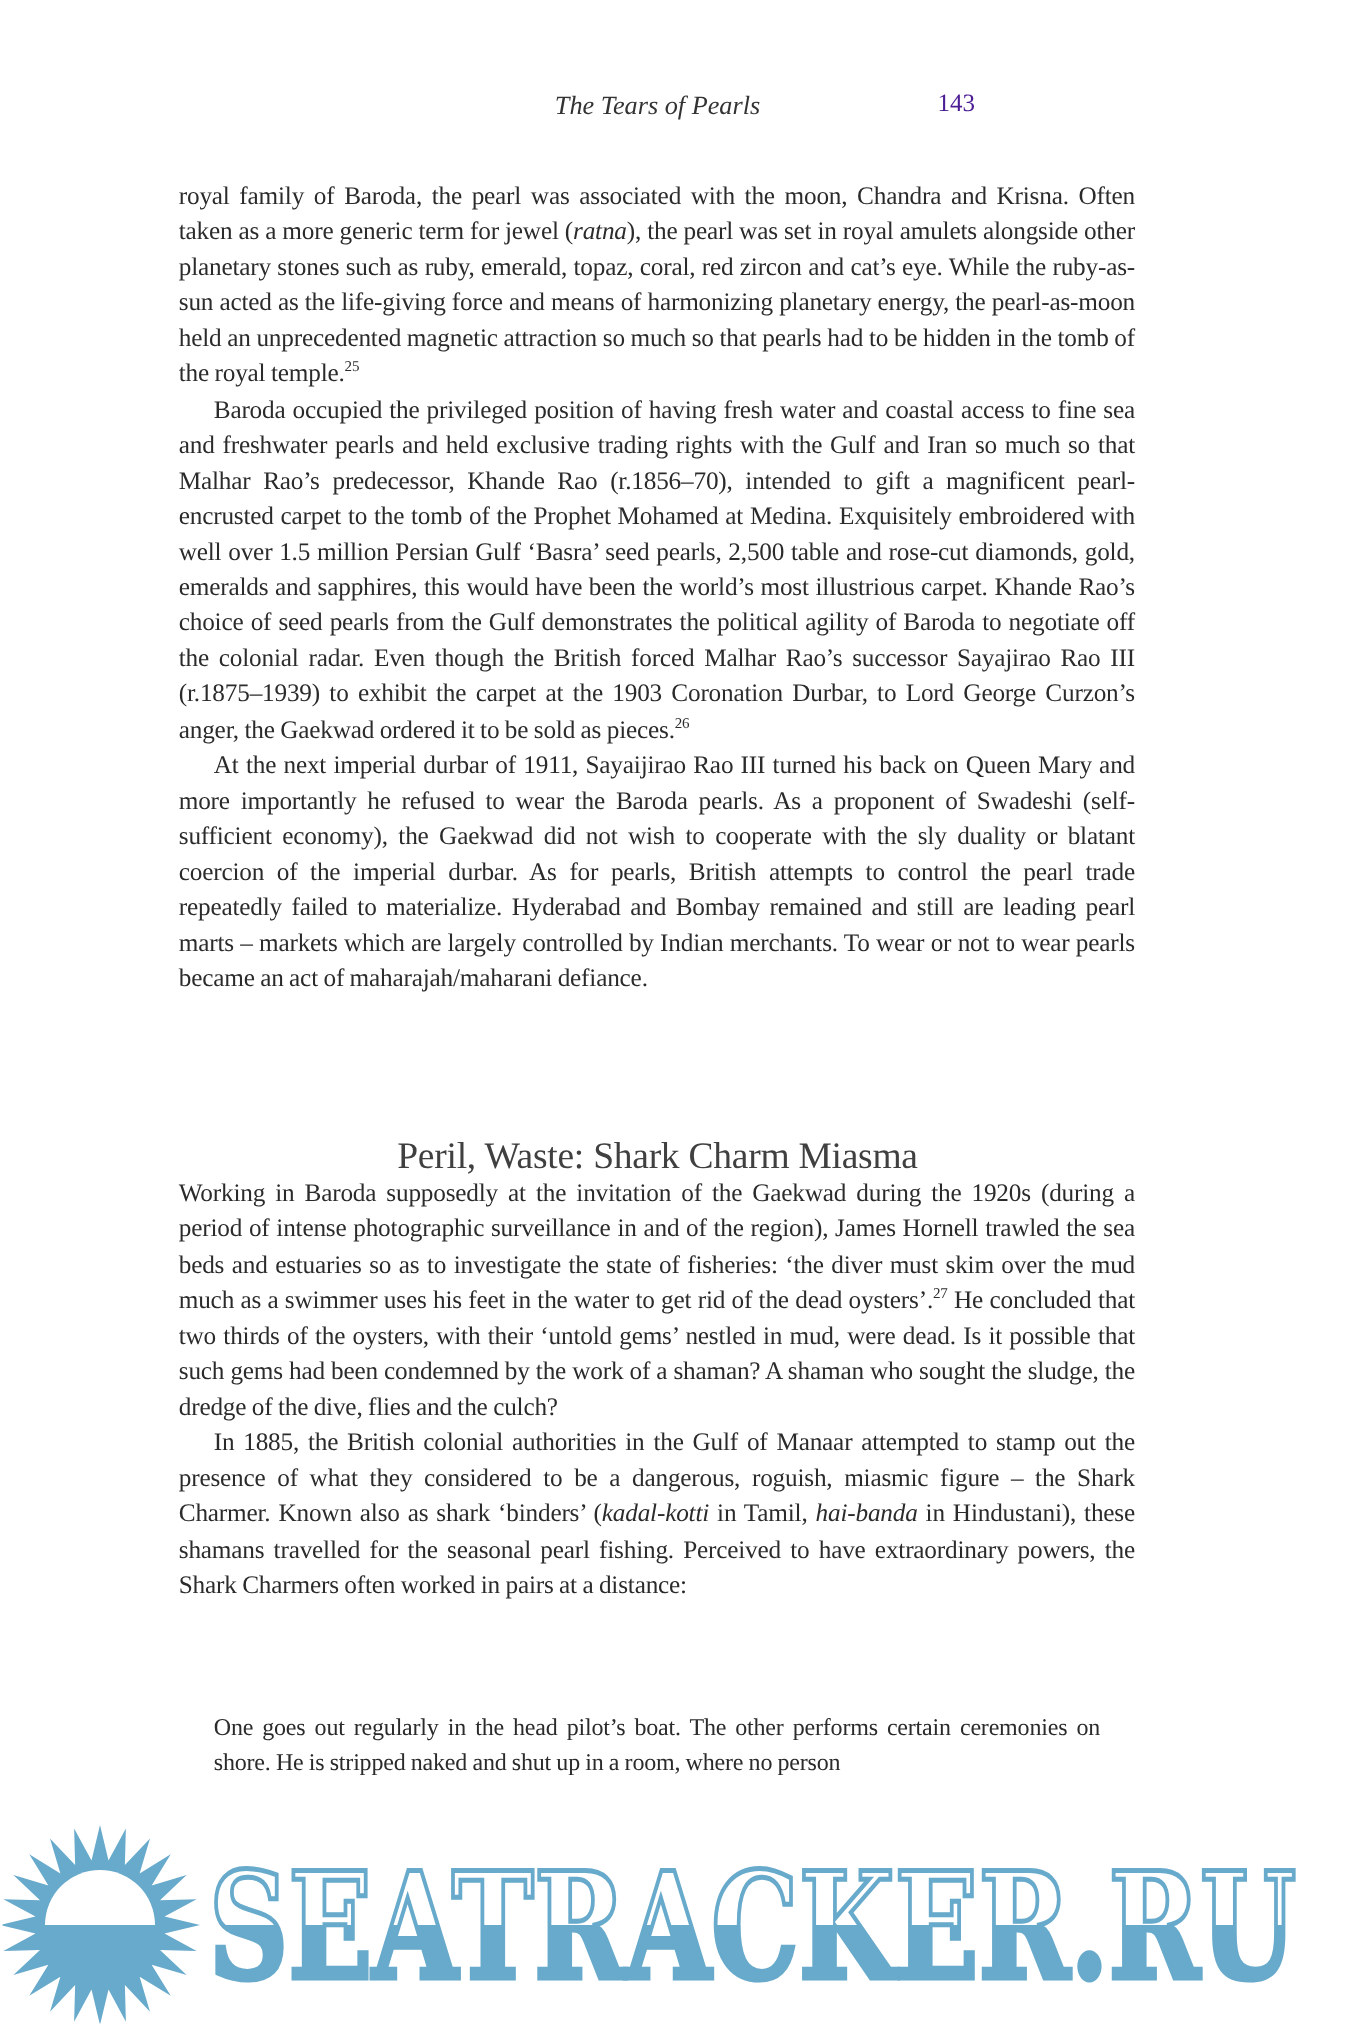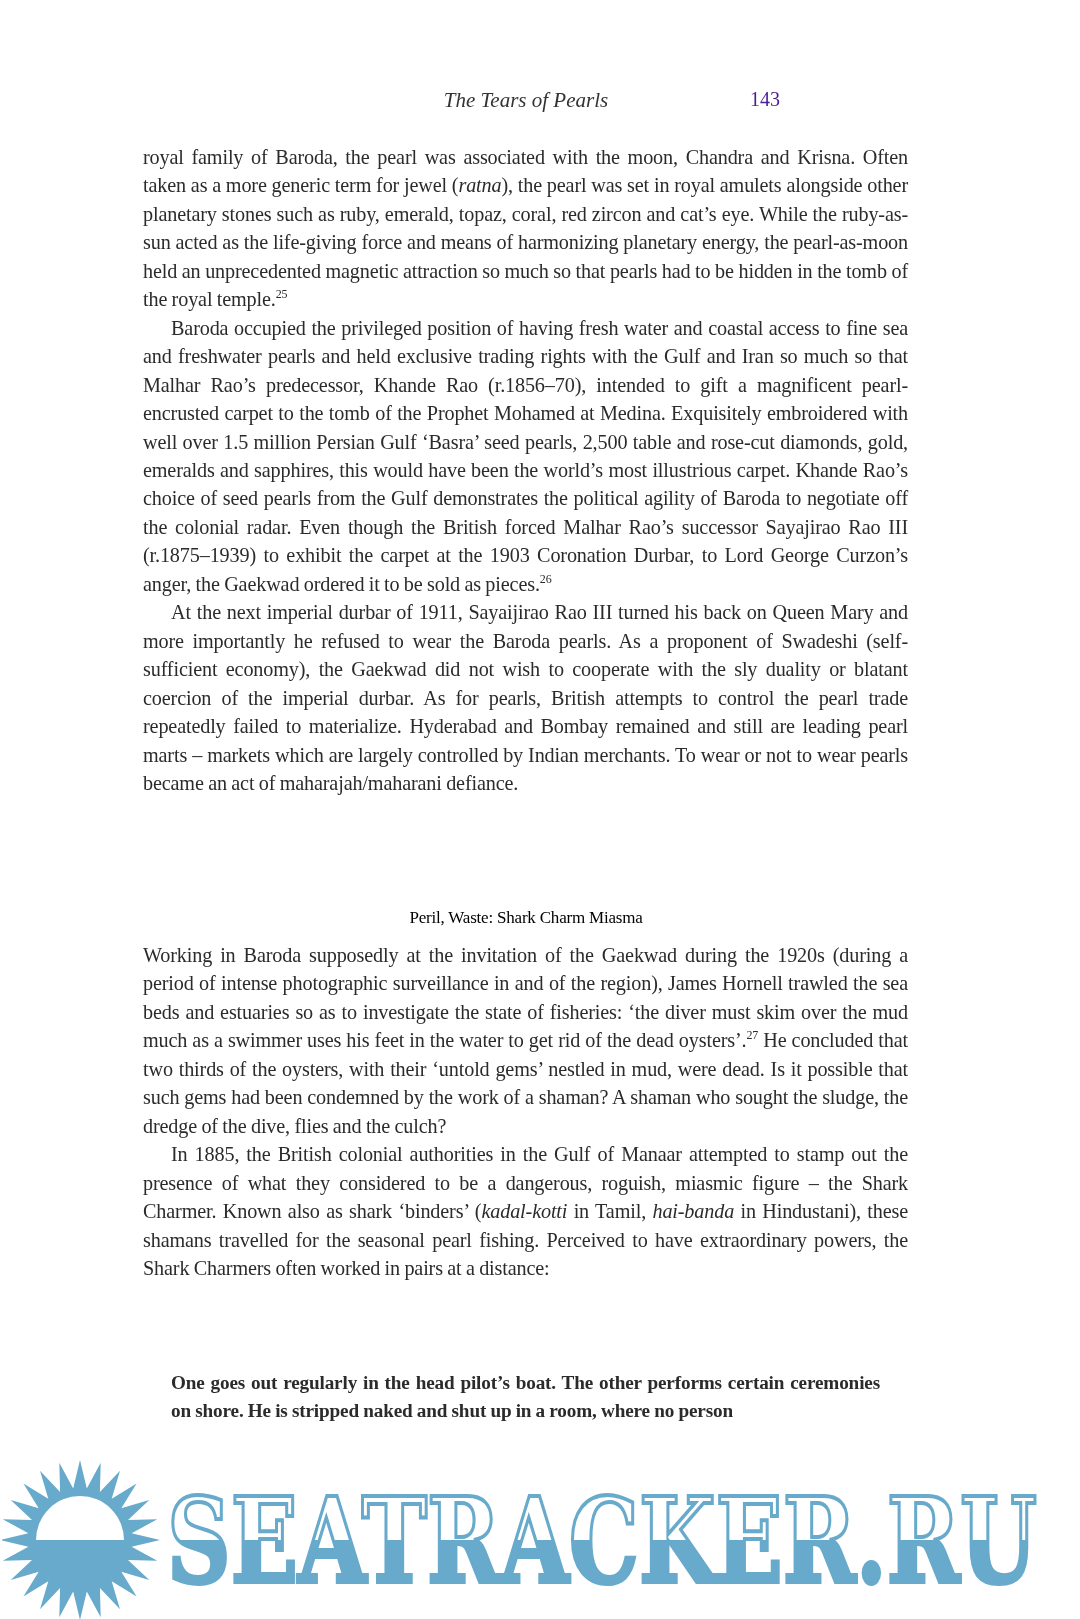--- a/index.html
+++ b/index.html
@@ -14,21 +14,20 @@
       overflow: hidden;
       font-family: "Liberation Serif", "DejaVu Serif", serif;
       color: #2b2b2b;
     }
     .running-head {
       position: absolute;
       top: 72px;
       left: 0;
       width: 952px;
       height: 30px;
-      margin-top: 16px;
     }
     .running-title {
       position: absolute;
       left: 0;
       width: 1052px;
       text-align: center;
       font-style: italic;
       font-size: 21px;
       color: #333;
     }
@@ -59,39 +58,39 @@
       line-height: 0;
       vertical-align: 8px;
     }
     .block-1 { top: 143px; }
     .section-heading {
       position: absolute;
       top: 908px;
       left: 0;
       width: 1052px;
       text-align: center;
-      font-size: 17px;
+      font-size: 30px;
       font-weight: normal;
-      color: #000000;
+      color: #404040;
       margin: 0;
       letter-spacing: -0.2px;
     }
     .block-2 { top: 941px; }
     .block-quote {
       position: absolute;
       top: 1369px;
       left: 171px;
       width: 709px;
       font-size: 19.2px;
       line-height: 28.4px;
       text-align: justify;
       letter-spacing: -0.15px;
       word-spacing: -0.4px;
     }
-    .block-quote p { margin: 0; font-weight: bold; }
+    .block-quote p { margin: 0; }
 
     
     .watermark {
       position: absolute;
       left: 2px;
       top: 1420px;
       width: 1080px;
       height: 199px;
     }
     .wm-sun {

